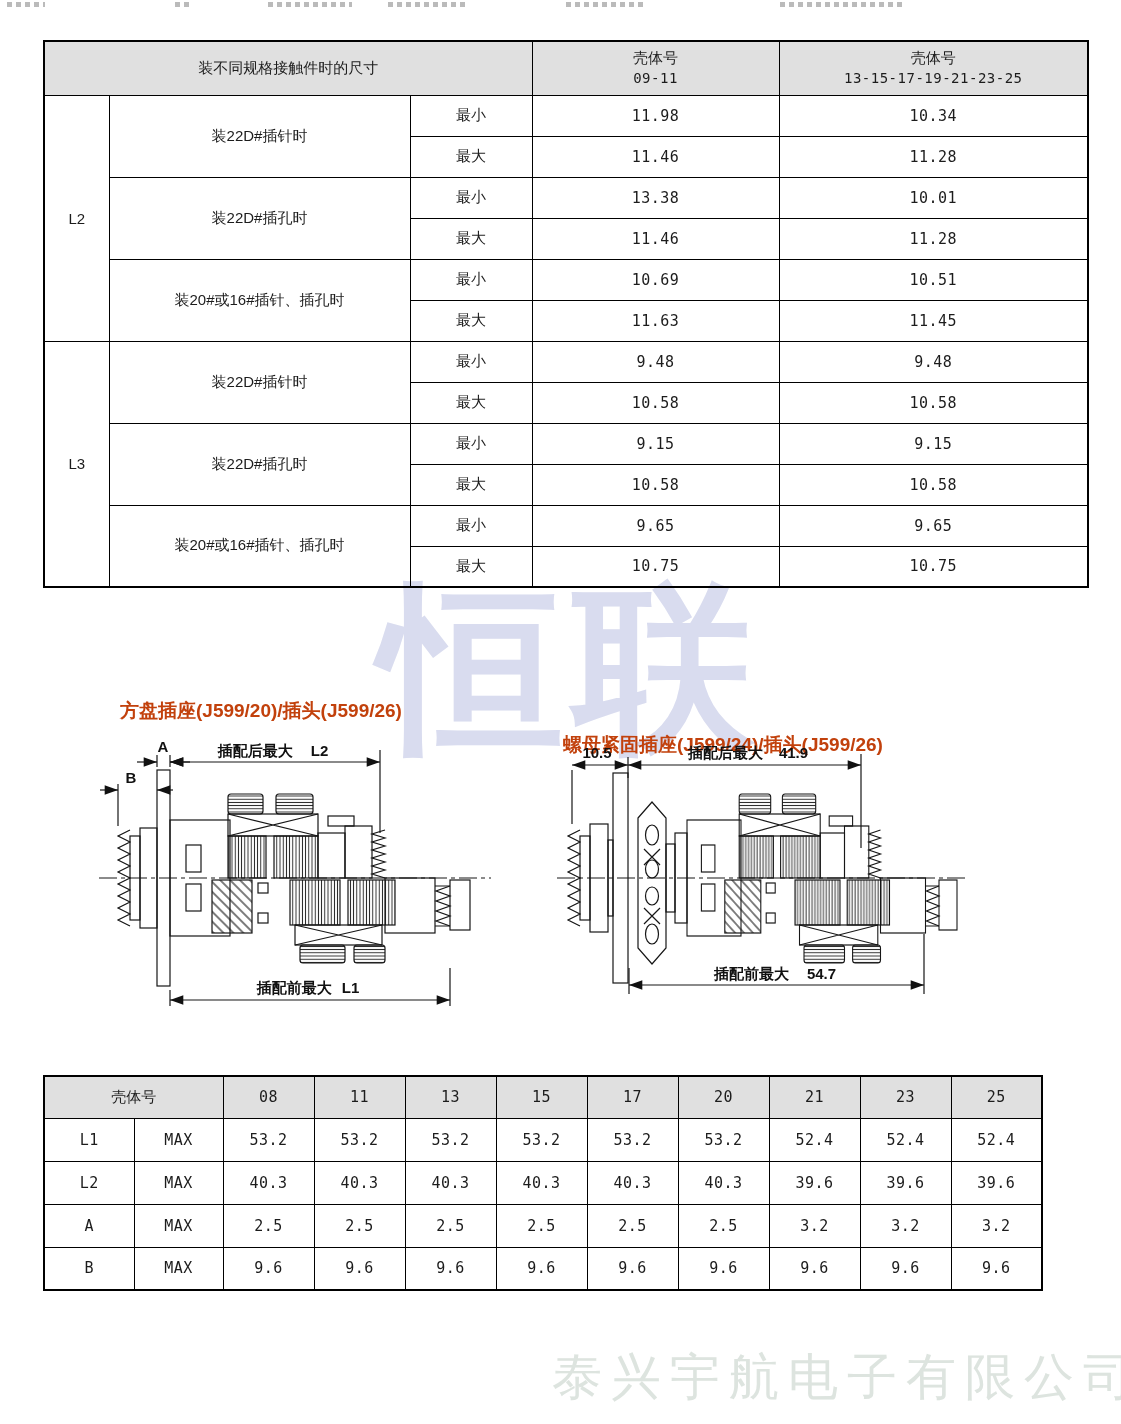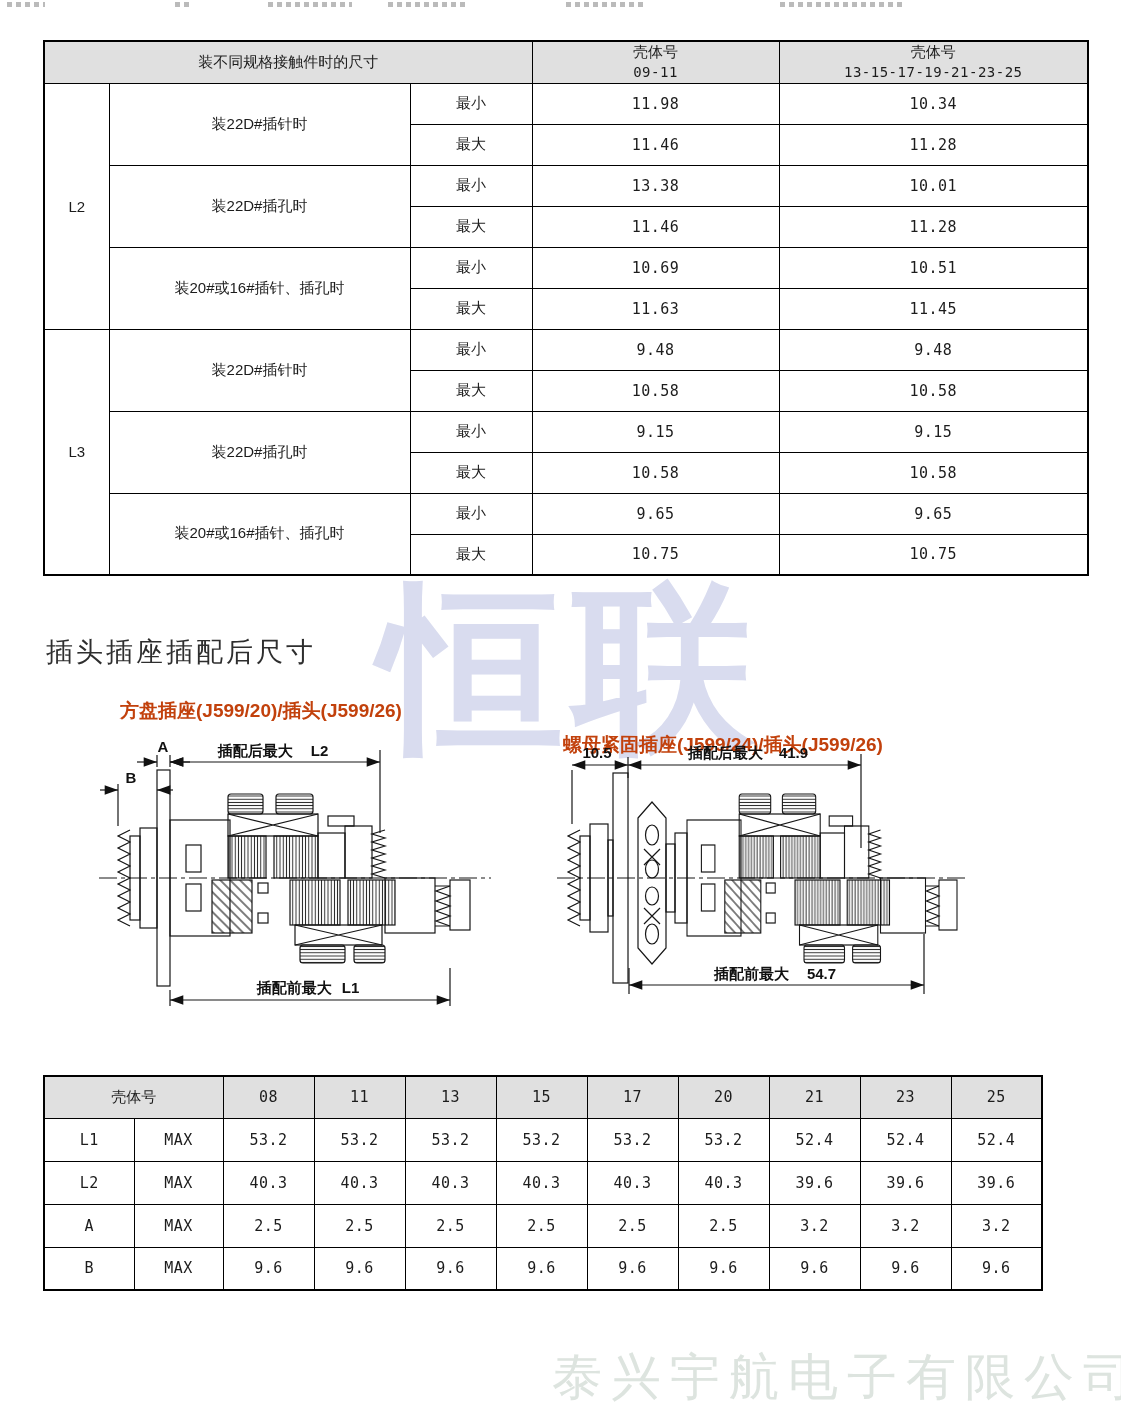--- a/index.html
+++ b/index.html
@@ -99,21 +99,21 @@
 
   <table class="dtab" style="left:43px;top:40px;width:1044px">
     <colgroup>
       <col style="width:65px">
         <col style="width:301px">
         <col style="width:122px">
       <col style="width:247px">
         <col style="width:309px">
     </colgroup>
     <thead>
-      <tr style="height:42px">
+      <tr style="height:54px">
         <th colspan="3">装不同规格接触件时的尺寸</th>
         <th class="hdr2">
           <div>壳体号</div>
           <div class="num">09-11</div>
         </th>
         <th class="hdr2">
           <div>壳体号</div>
           <div class="num">13-15-17-19-21-23-25</div>
         </th>
       </tr>
@@ -183,21 +183,20 @@
         <td class="num">9.65</td>
       </tr>
       <tr style="height:41px">
         <td>最大</td>
         <td class="num">10.75</td>
         <td class="num">10.75</td>
       </tr>
     </tbody>
   </table>
 
-  <div class="section-title">插头插座插配后尺寸</div>
 
   <div class="fig-title" style="left:120px;top:698px">方盘插座(J599/20)/插头(J599/26)</div>
   <div class="fig-title" style="left:563px;top:732px">螺母紧固插座(J599/24)/插头(J599/26)</div>
 
   <svg class="fig" style="left:95px;top:738px" width="400" height="280" viewBox="0 0 400 280">
     <g class="ln">
       <path class="cl" d="M4,140 H396"></path>
     </g>
     <g class="ln">
       <path d="M35,92 l-12,6 l12,6 l-12,6 l12,6 l-12,6 l12,6 l-12,6 l12,6 l-12,6 l12,6 l-12,6 l12,6 l-12,6 l12,6 l-12,6 l12,6"></path>

